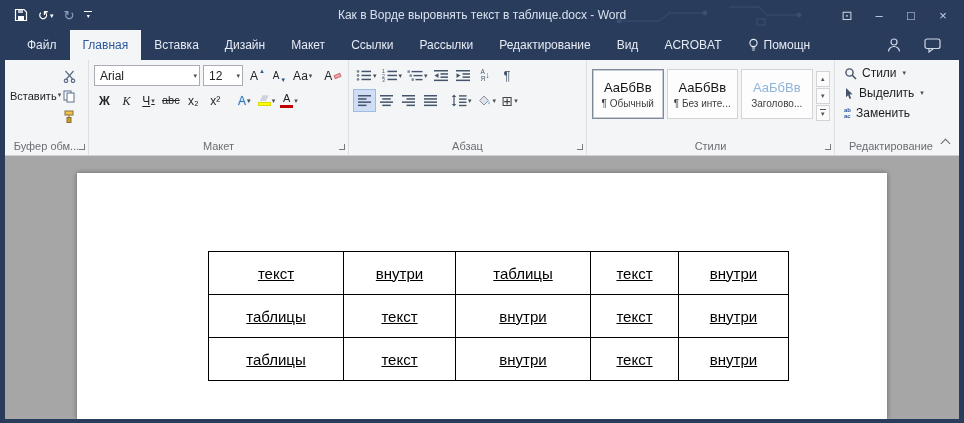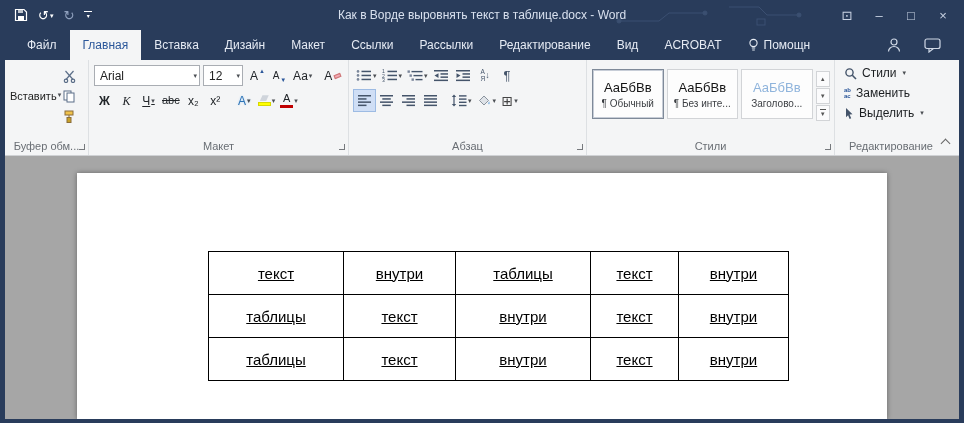--- a/index.html
+++ b/index.html
@@ -481,32 +481,32 @@
     <div class="group g-edit" style="border-right:none;">
       <div class="edit-row">
         <svg width="13" height="13">
             <circle cx="5.5" cy="5.5" r="3.6" fill="none" stroke="#44546a" stroke-width="1.4"></circle>
             <line x1="8.3" y1="8.3" x2="12" y2="12" stroke="#44546a" stroke-width="1.6"></line>
           </svg>
         <span>Стили</span>
         <span class="dd">▾</span>
       </div>
       <div class="edit-row">
-        <span class="repl-ic">
-            <span>ab</span>
-            <span>ac</span>
-          </span>
-        <span>Заменить</span>
-      </div>
-      <div class="edit-row">
         <svg width="10" height="13">
             <path d="M2 1 L8.5 7.2 L5.6 7.6 L7.2 11.2 L5.6 11.9 L4.1 8.3 L2 10.2 Z" fill="#44546a"></path>
           </svg>
         <span>Выделить</span>
         <span class="dd">▾</span>
+      </div>
+      <div class="edit-row">
+        <span class="repl-ic">
+            <span>ab</span>
+            <span>ac</span>
+          </span>
+        <span>Заменить</span>
       </div>
       <div class="gfooter">Редактирование</div>
     </div>
 
     <div class="ribbon-end">
       <span class="collapse-btn"></span>
     </div>
   </div>
 
   <div class="docarea">

